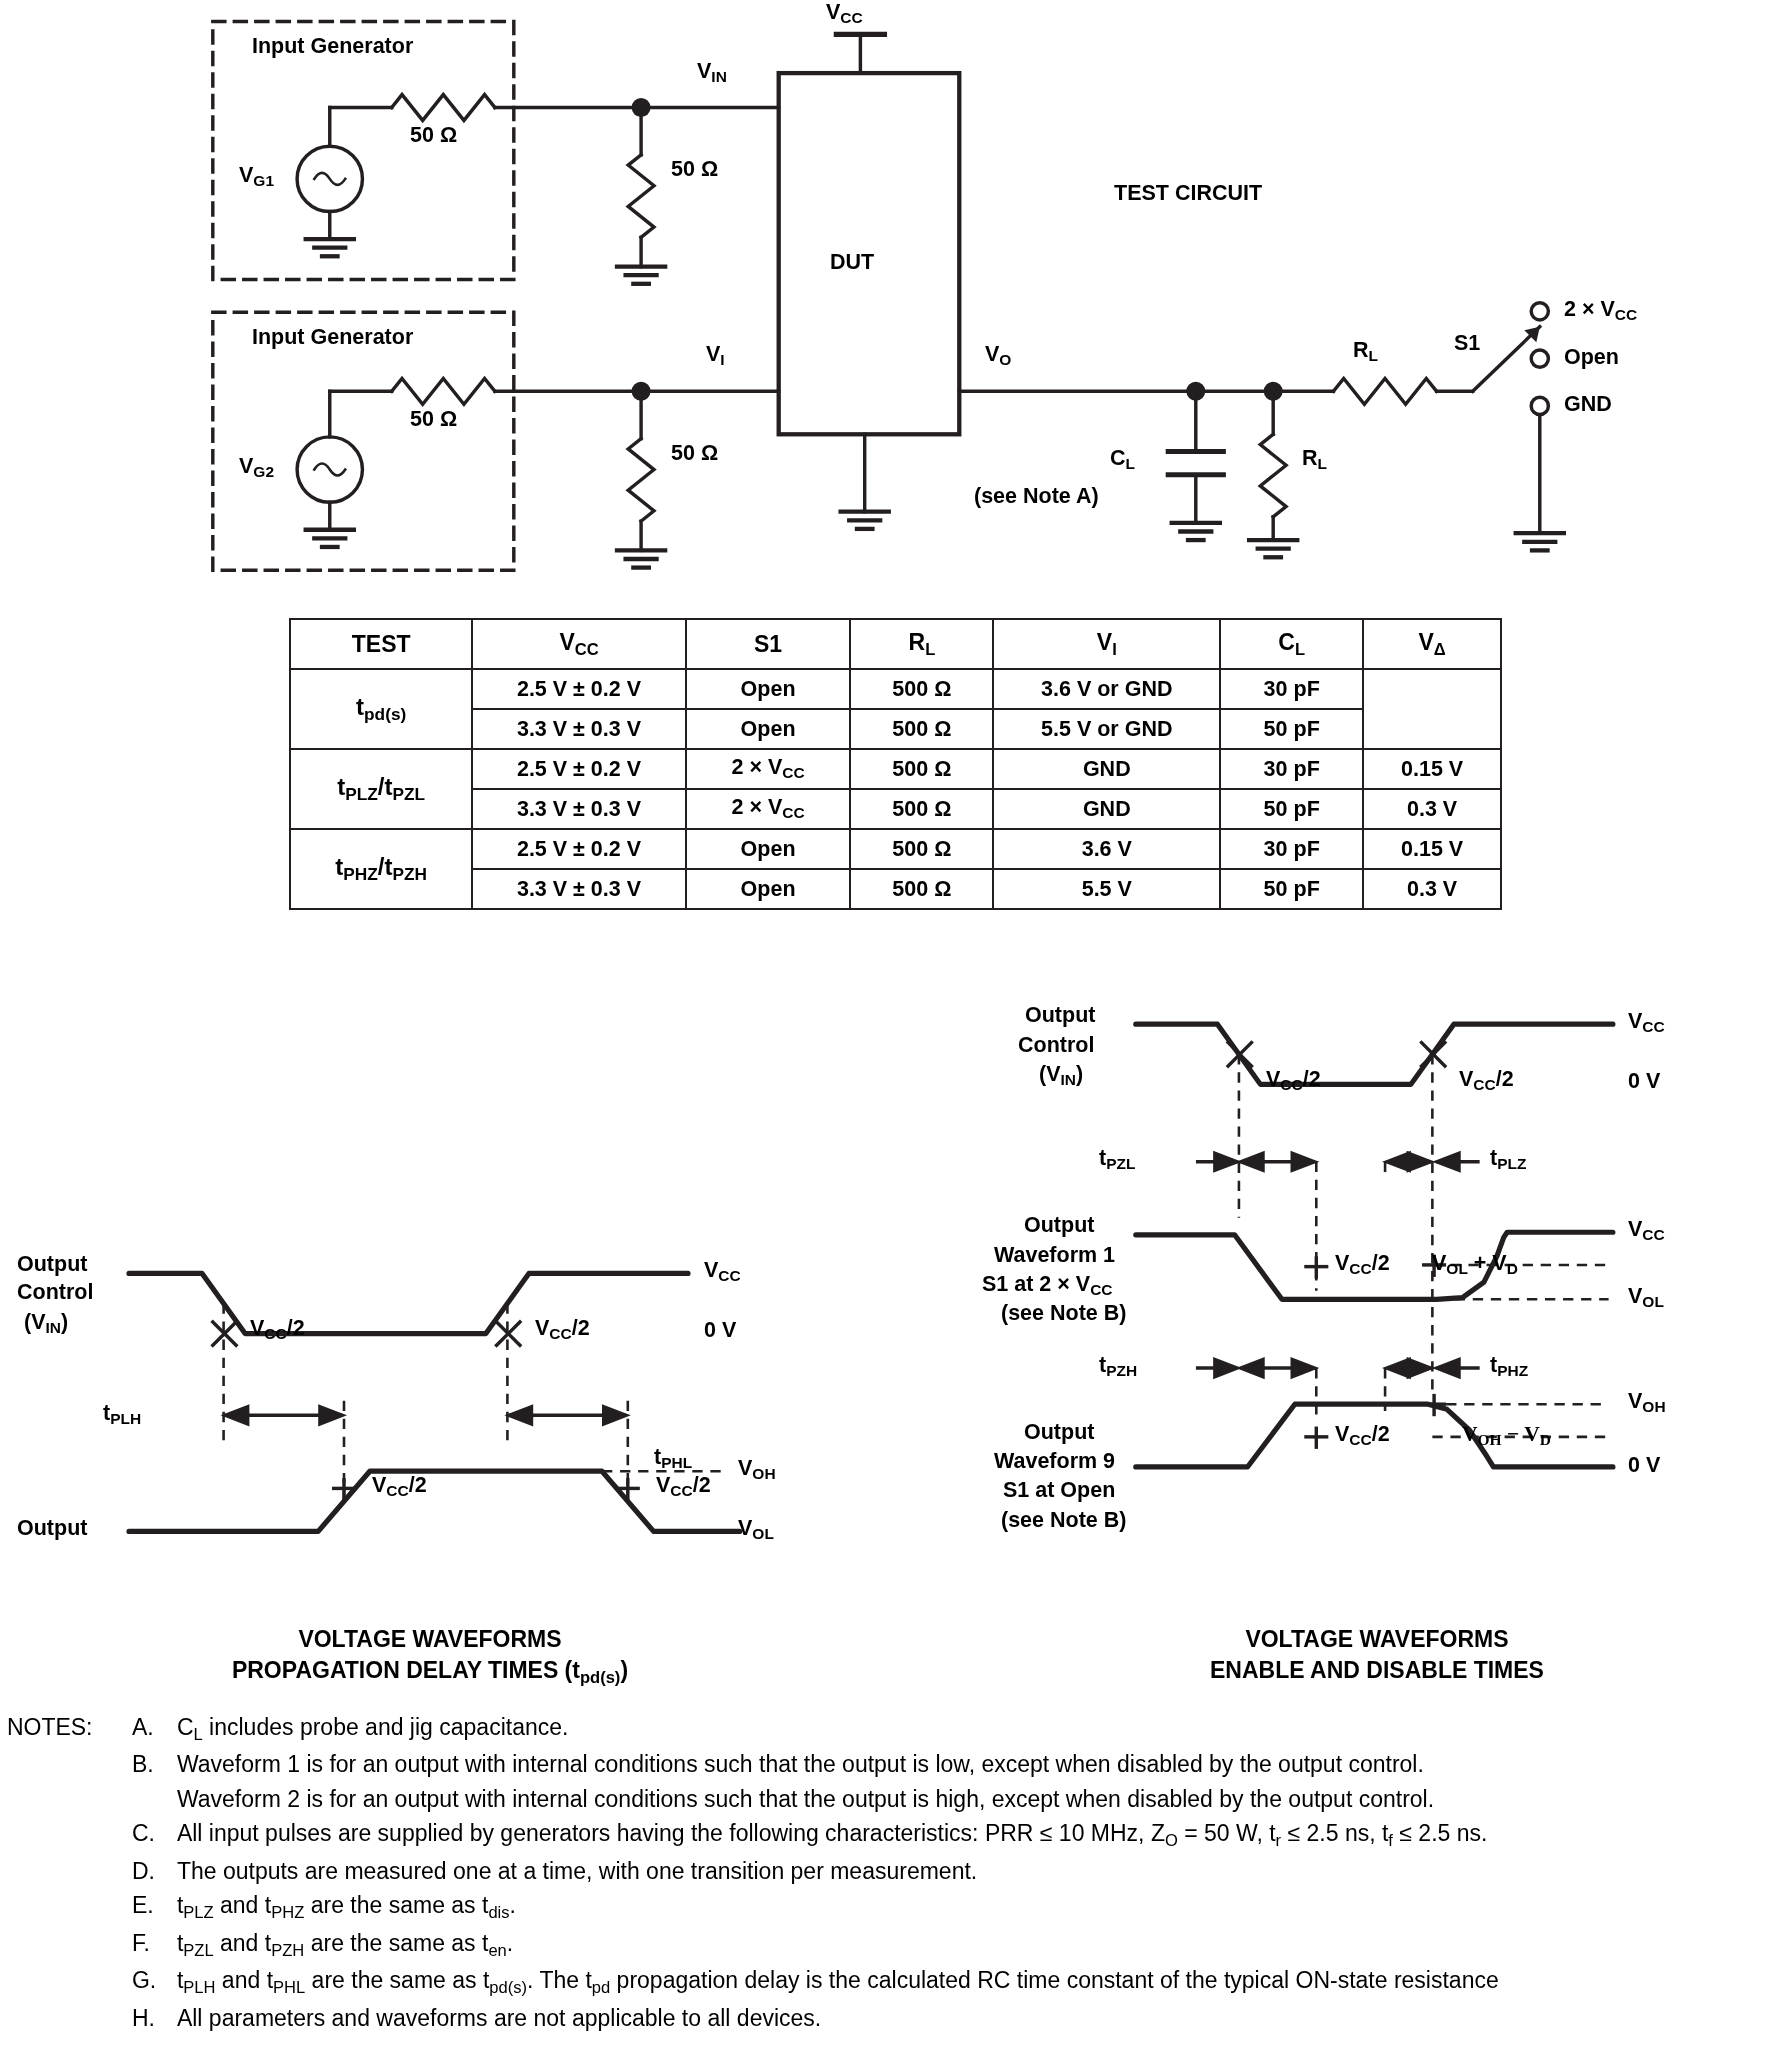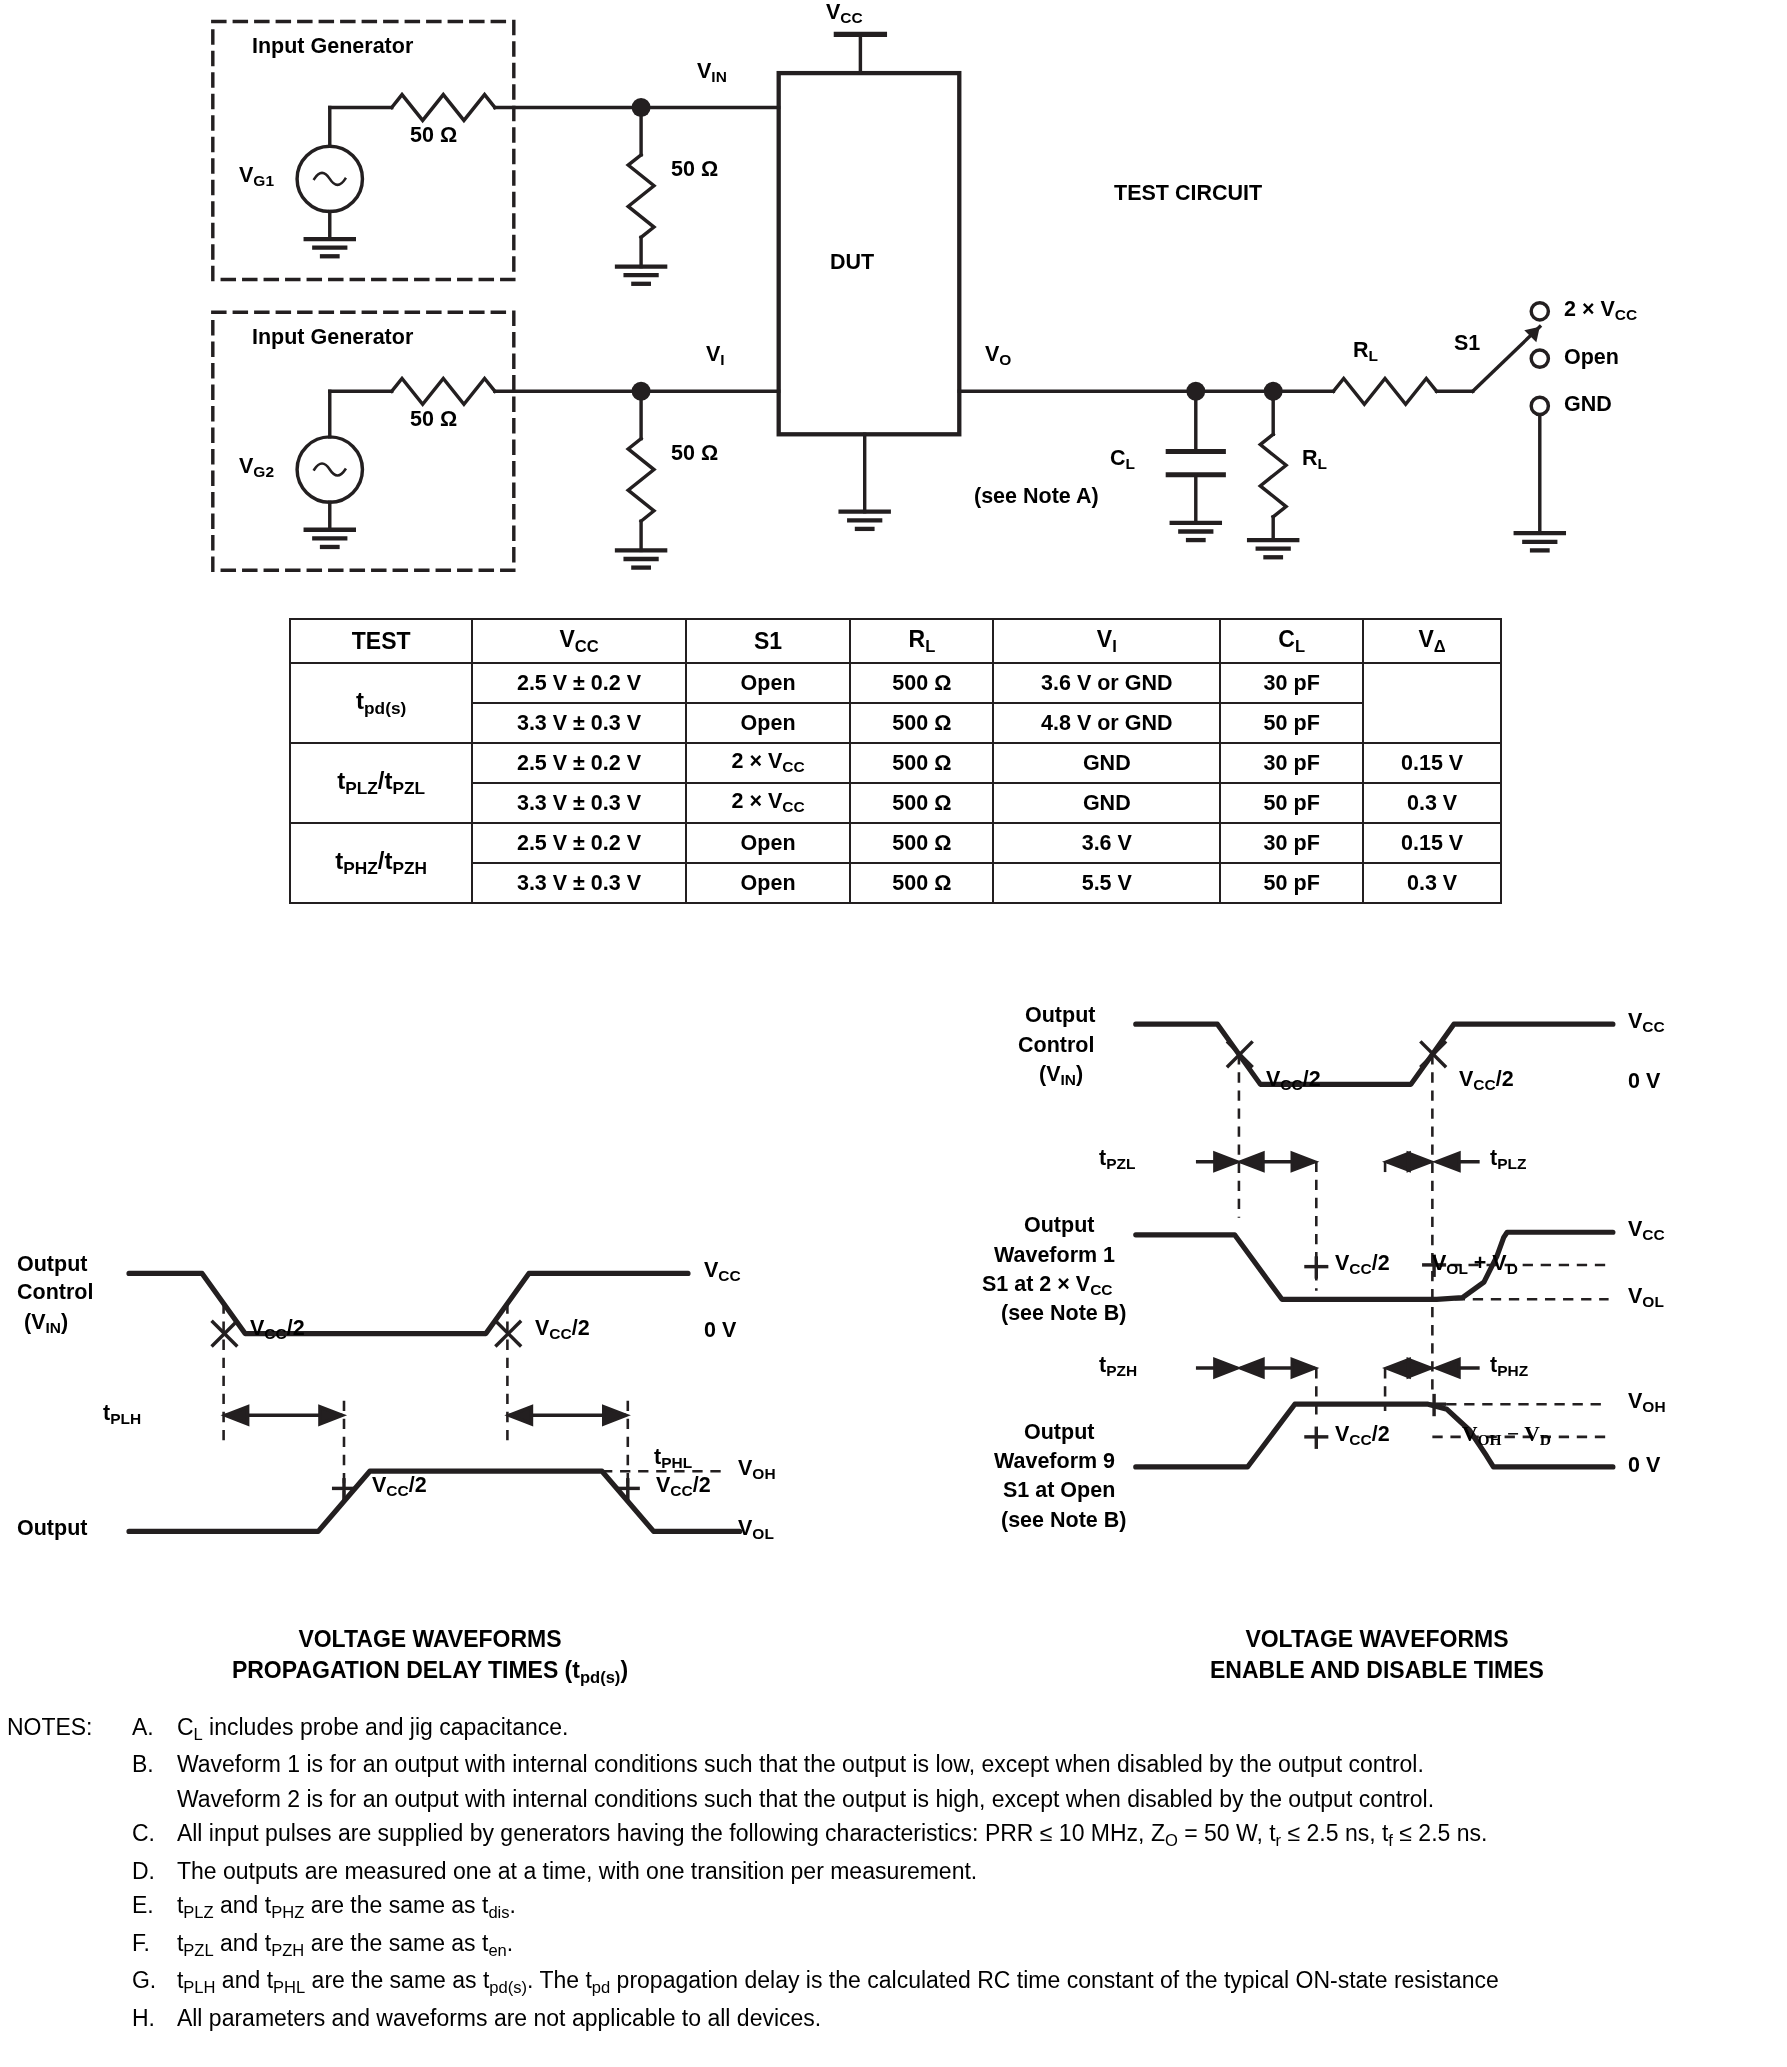--- a/index.html
+++ b/index.html
@@ -27,21 +27,21 @@
     font-size:21.5px;
     font-weight:bold;
     background:#fff;
   }
   table.tc th, table.tc td {
     border:2.6px solid #231f20;
     text-align:center;
     padding:3.4px 8.6px;
     white-space:nowrap;
   }
-  table.tc th { height:44px; font-size:23px; }
+  table.tc th { height:50px; font-size:23px; }
   table.tc td { height:40px; }
   td.grp { border-bottom:none; }
   .rowlabel { font-size:24px;margin-left:8px; }
 
   
   .caption { position:absolute; text-align:center; font-weight:bold; font-size:23px; line-height:1.35; }
 
   
   .notes { position:absolute; font-size:23px; line-height:1.5; }
   .notes .nrow { display:flex; }
@@ -201,21 +201,21 @@
         <td>Open</td>
         <td>500 Ω</td>
         <td>3.6 V or GND</td>
         <td>30 pF</td>
         <td class="grp" rowspan="2"></td>
       </tr>
       <tr>
         <td>3.3 V ± 0.3 V</td>
         <td>Open</td>
         <td>500 Ω</td>
-        <td>4.8 V or GND</td>
+        <td>5.5 V or GND</td>
         <td>50 pF</td>
       </tr>
 
       <tr>
         <td class="rowlabel" rowspan="2">t<sub>PLZ</sub>/t<sub>PZL</sub></td>
         <td>2.5 V ± 0.2 V</td>
         <td>2 × V<sub>CC</sub></td>
         <td>500 Ω</td>
         <td>GND</td>
         <td>30 pF</td>

